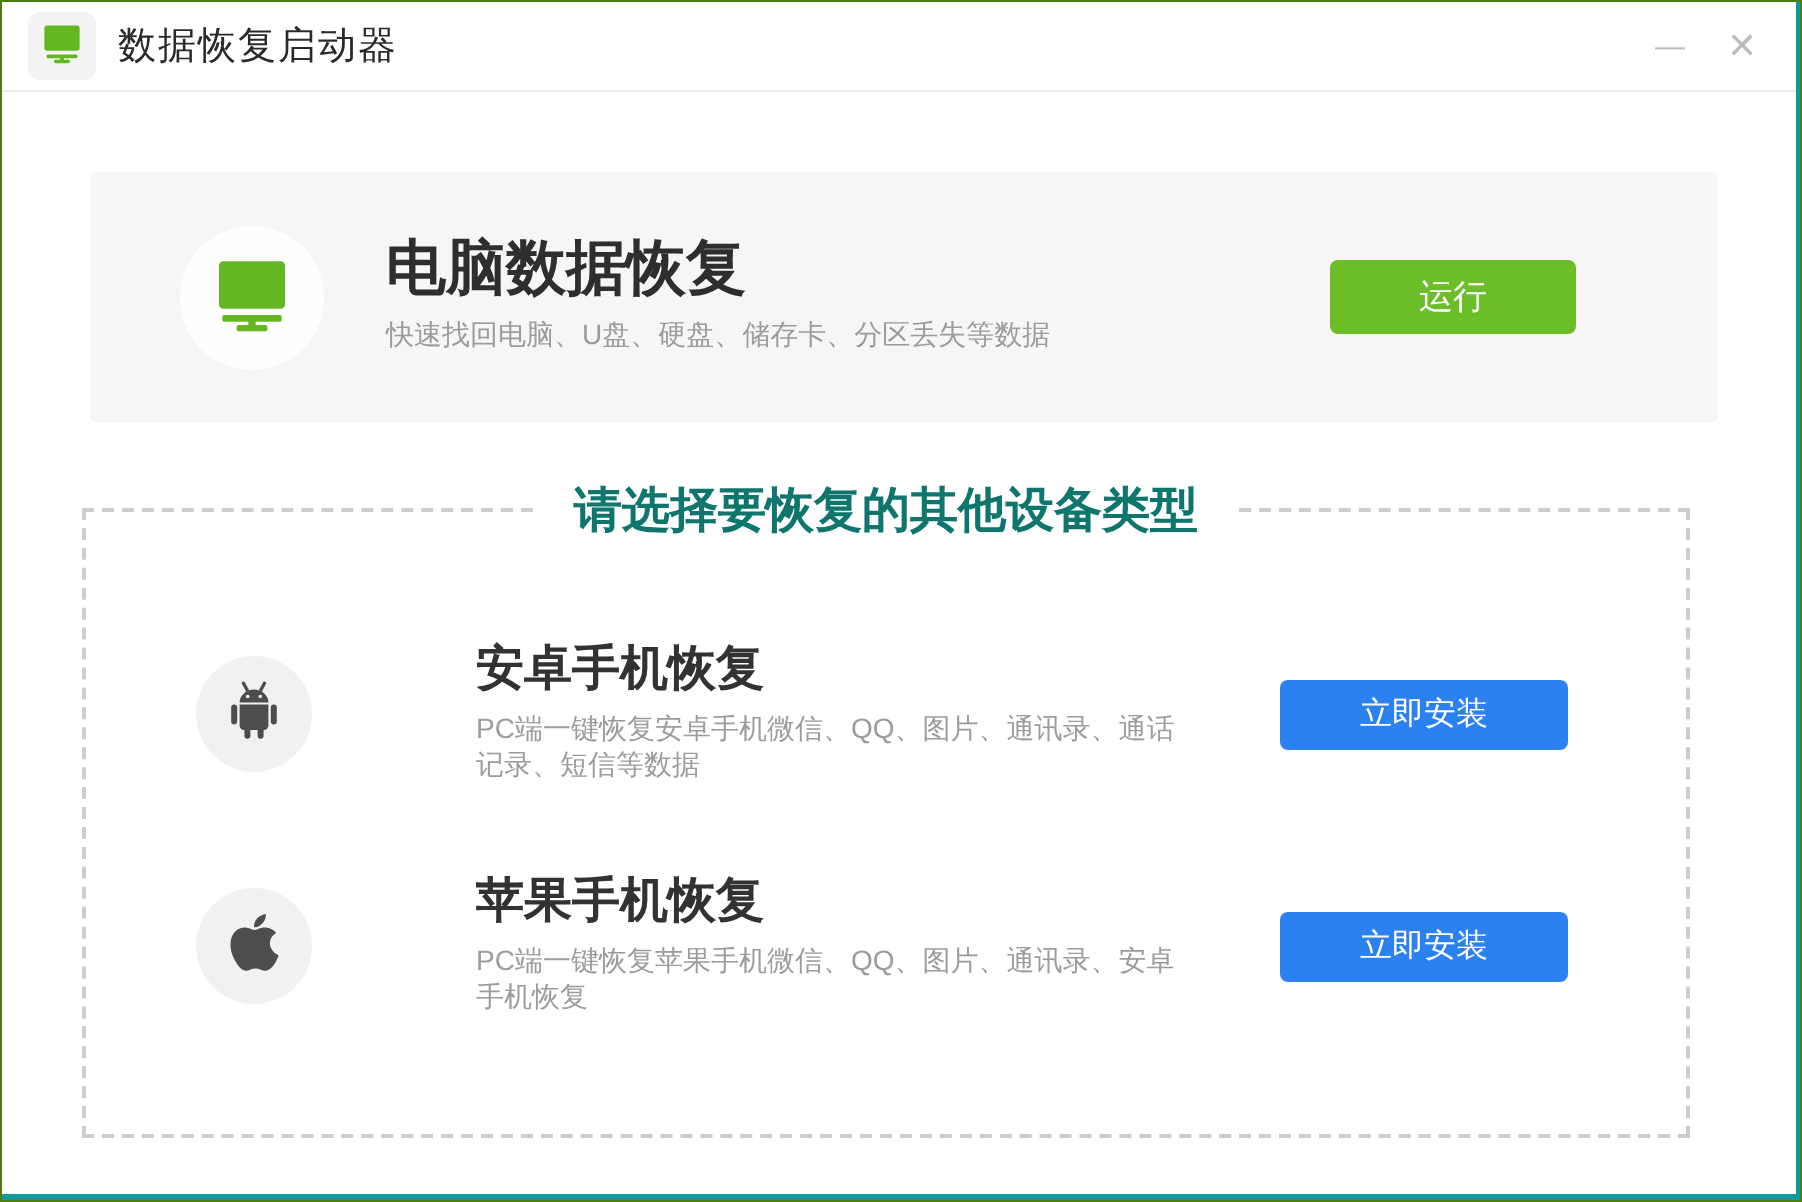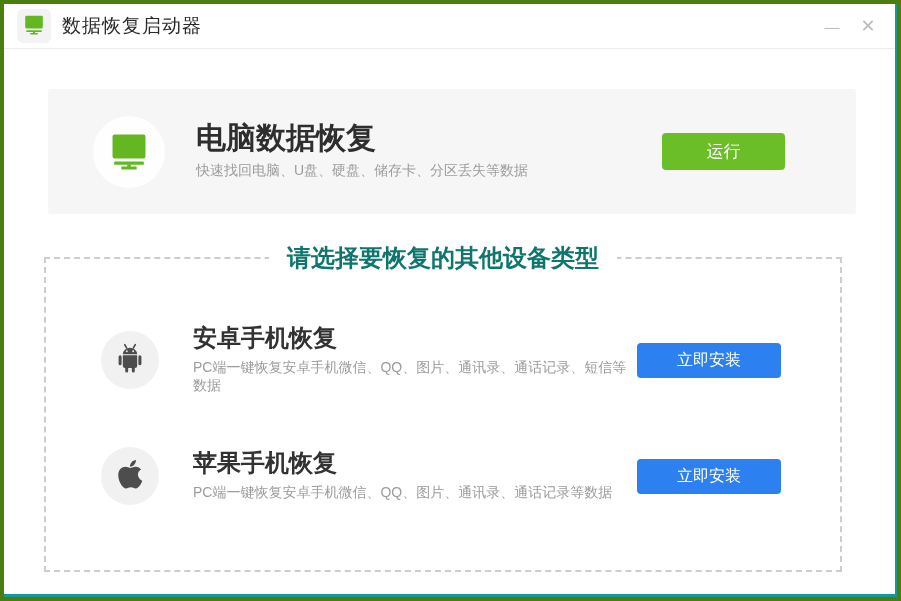--- a/index.html
+++ b/index.html
@@ -6,21 +6,21 @@
   body {
     width: 901px; height: 601px;
     font-family: "Liberation Sans", "DejaVu Sans", sans-serif;
     background: #ffffff;
     position: relative;
     overflow: hidden;
   }
   .window {
     position: absolute; inset: 0;
     background: #ffffff;
-    border: 4px solid #4d7c0f;
+    border: 1px solid #4d7c0f;
     box-sizing: border-box;
   }
   .teal-edge-right {
     position: absolute; top: 0; right: 0; bottom: 0; width: 2px;
     background: #12999a; z-index: 50;
   }
   .teal-edge-bottom {
     position: absolute; left: 0; right: 0; bottom: 0; height: 3px;
     background: #12999a; z-index: 50;
   }
@@ -124,20 +124,21 @@
     font-size: 24px;
     font-weight: 700;
     color: #0f766e;
     white-space: nowrap;
   }
   .device-rows { padding: 72px 59px 0 55px; }
   .device-row {
     display: flex; align-items: center;
     height: 58px;
     margin-bottom: 58px;
+    gap: 48px;
   }
   .device-circle {
     width: 58px; height: 58px;
     border-radius: 50%;
     background: #f1f1f1;
     display: flex; align-items: center; justify-content: center;
     flex: none;
   }
   .device-text { margin-left: 34px; }
   .device-title {
@@ -225,21 +226,21 @@
       <div class="device-row">
         <div class="device-circle">
           <span>
             <svg width="32" height="32" viewBox="0 0 384 512" fill="#4d4d4d">
               <path d="M318.7 268.7c-.2-36.7 16.4-64.4 50-84.8-18.8-26.9-47.2-41.7-84.7-44.6-35.5-2.8-74.3 20.7-88.5 20.7-15 0-49.4-19.7-76.4-19.7C63.3 140.3 4 184.8 4 275.5c0 26.8 4.9 54.5 14.7 83.1 13.1 37.6 60.4 129.8 109.7 128.3 25.8-.6 44-18.3 77.5-18.3 32.5 0 49.3 18.3 78 18.3 49.7-.7 92.5-84.5 105-122.3-66.7-31.4-70.2-92.1-70.2-95.9zm-56.6-164.2c27.3-32.4 24.8-61.9 24-72.5-24.1 1.4-52 16.4-67.9 34.9-17.5 19.8-27.8 44.3-25.6 71.9 26.1 2 49.9-11.4 69.5-34.3z"></path>
             </svg>
           </span>
         </div>
         <div class="device-text">
           <div class="device-title">苹果手机恢复</div>
-          <div class="device-subtitle">PC端一键恢复安卓手机微信、QQ、图片、通讯录、通话记录等数据</div>
+          <div class="device-subtitle">PC端一键恢复苹果手机微信、QQ、图片、通讯录、安卓手机恢复</div>
         </div>
         <button class="btn btn-install">立即安装</button>
       </div>
 
     </div>
   </div>
 
   <div class="teal-edge-right"></div>
   <div class="teal-edge-bottom"></div>
 </div>

